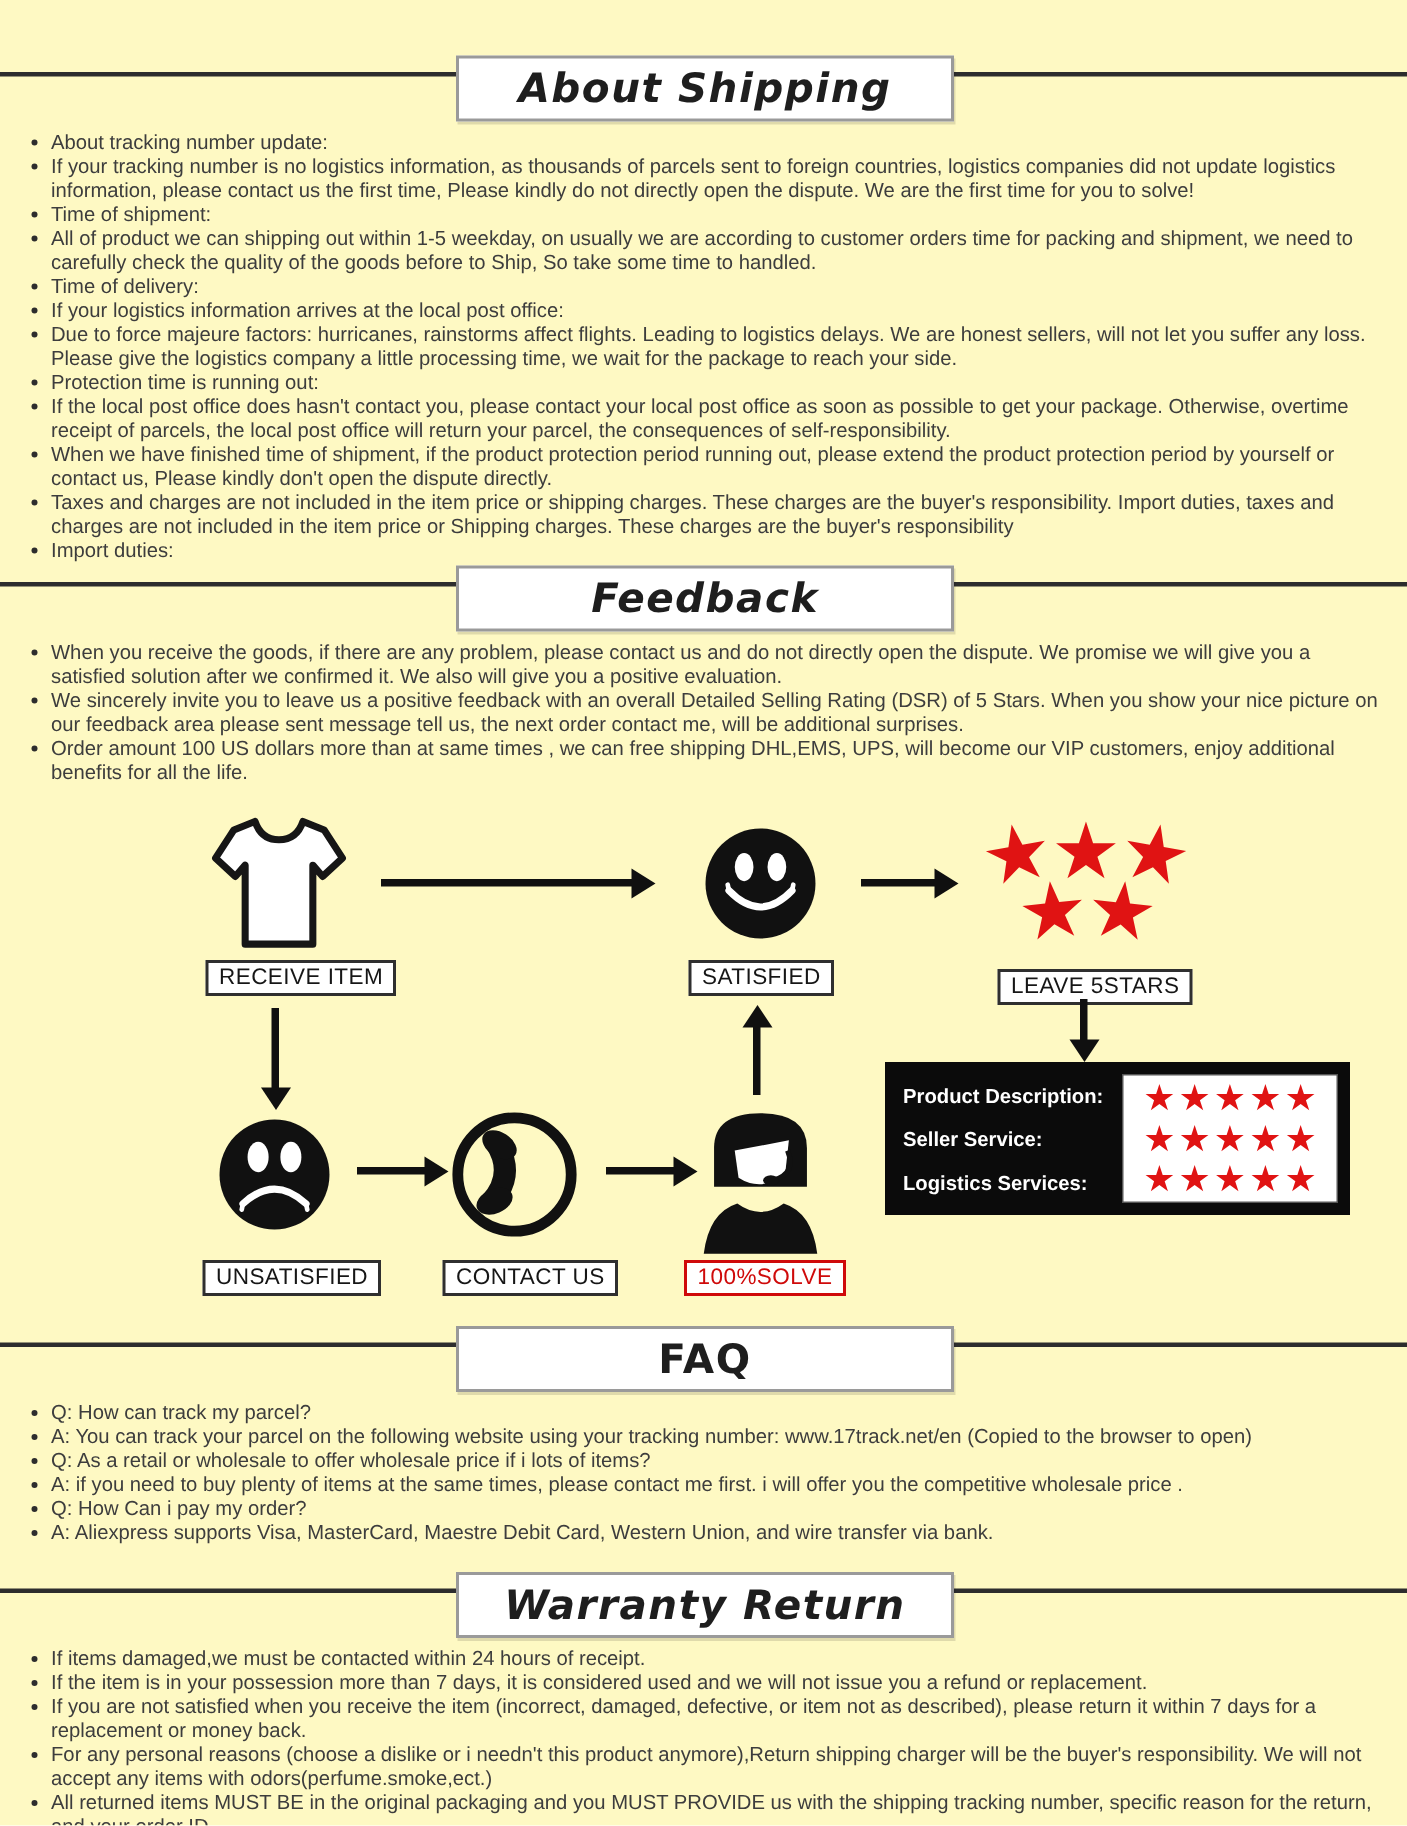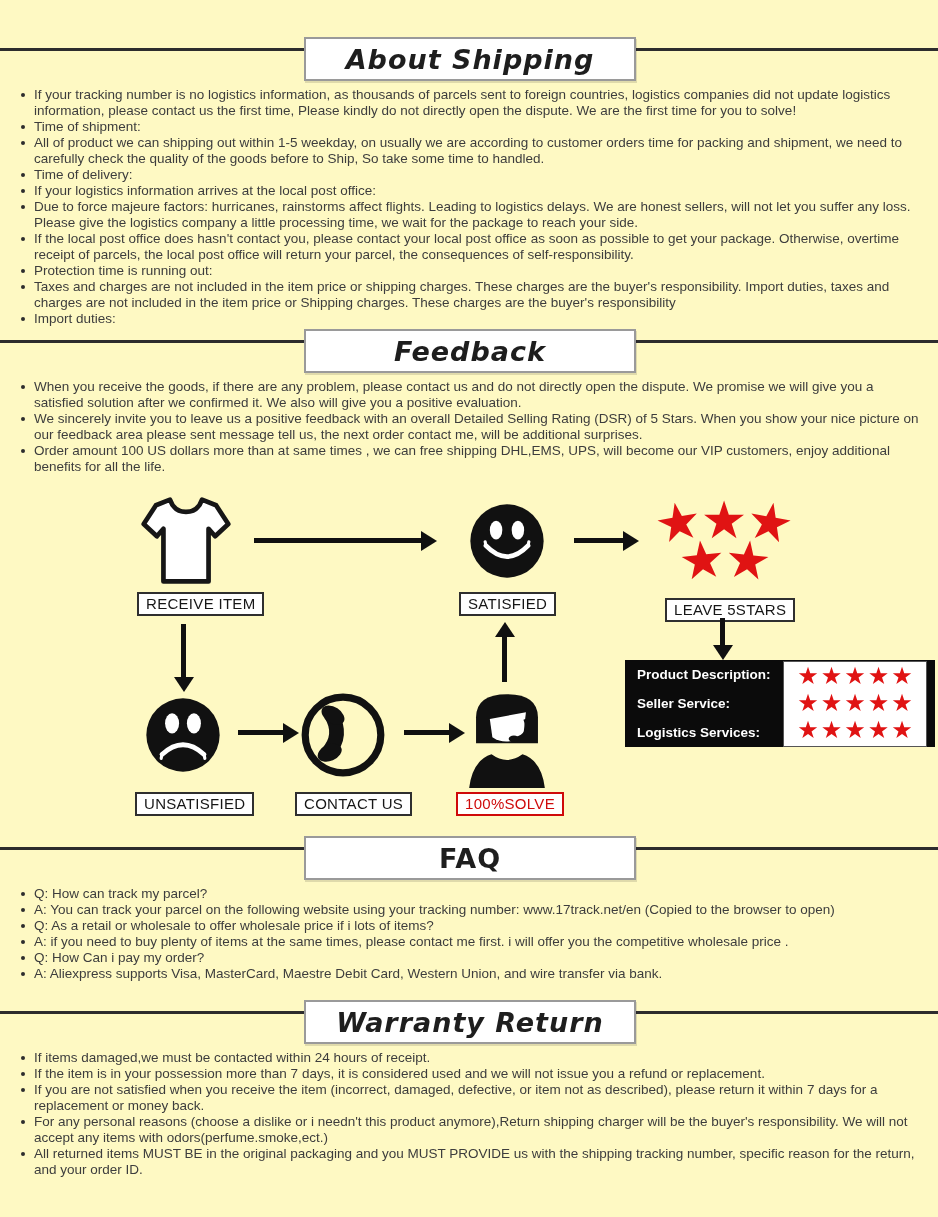--- a/index.html
+++ b/index.html
@@ -41,50 +41,52 @@
 
   .stars-cluster{position:absolute;width:146px;height:94px;}
   .stars-cluster .star{position:absolute;font-size:52px;line-height:1;width:52px;text-align:center;
                        color:var(--star-red,#e01313);font-family:"DejaVu Sans",sans-serif;}
   .stars-cluster .star:nth-child(1){left:0;top:2px;transform:rotate(-10deg);}
   .stars-cluster .star:nth-child(2){left:46px;top:0;}
   .stars-cluster .star:nth-child(3){left:92px;top:2px;transform:rotate(10deg);}
   .stars-cluster .star:nth-child(4){left:24px;top:40px;transform:rotate(-6deg);}
   .stars-cluster .star:nth-child(5){left:70px;top:40px;transform:rotate(6deg);}
 
-  .rating-box{position:absolute;left:590px;top:182px;width:310px;height:87px;background:#0b0b0b;
-              box-sizing:border-box;display:flex;align-items:center;padding:7px 8px 7px 12px;margin-left:35px;}
+  .rating-box{position:absolute;left:590px;top:182px;width:310px;height:102px;background:#0b0b0b;
+              box-sizing:border-box;display:flex;align-items:center;padding:7px 8px 7px 12px;}
   .rating-labels{width:146px;}
   .rating-labels div{color:#fff;font-weight:bold;font-size:13.5px;line-height:29px;white-space:nowrap;}
   .rating-panel{flex:1;background:#fff;border:1px solid #555;height:86px;box-sizing:border-box;
                 display:flex;flex-direction:column;justify-content:center;padding:0 2px;}
   .rating-stars-row{text-align:center;line-height:27px;height:27px;}
   .rating-stars-row .star{font-size:24px;color:var(--star-red,#e01313);padding:0 1px;
                           font-family:"DejaVu Sans",sans-serif;}
 </style>
 </head>
 <body>
 
 <div class="page">
 
   <div class="sec-header" style="margin-top:37px;">
     <div class="sec-rule"></div>
     <div class="sec-box">
       <span class="sec-title">About Shipping</span>
     </div>
   </div>
   <ul class="bullets">
+      <li>About tracking number update:</li>
       <li>If your tracking number is no logistics information, as thousands of parcels sent to foreign countries, logistics companies did not update logistics information, please contact us the first time, Please kindly do not directly open the dispute. We are the first time for you to solve!</li>
       <li>Time of shipment:</li>
       <li>All of product we can shipping out within 1-5 weekday, on usually we are according to customer orders time for packing and shipment, we need to carefully check the quality of the goods before to Ship, So take some time to handled.</li>
       <li>Time of delivery:</li>
       <li>If your logistics information arrives at the local post office:</li>
       <li>Due to force majeure factors: hurricanes, rainstorms affect flights. Leading to logistics delays. We are honest sellers, will not let you suffer any loss. Please give the logistics company a little processing time, we wait for the package to reach your side.</li>
+      <li>Protection time is running out:</li>
       <li>If the local post office does hasn't contact you, please contact your local post office as soon as possible to get your package. Otherwise, overtime receipt of parcels, the local post office will return your parcel, the consequences of self-responsibility.</li>
-      <li>Protection time is running out:</li>
+      <li>When we have finished time of shipment, if the product protection period running out, please extend the product protection period by yourself or contact us, Please kindly don't open the dispute directly.</li>
       <li>Taxes and charges are not included in the item price or shipping charges. These charges are the buyer's responsibility. Import duties, taxes and charges are not included in the item price or Shipping charges. These charges are the buyer's responsibility</li>
       <li>Import duties:</li>
     </ul>
 
   <div class="sec-header" style="margin-top:2px;">
     <div class="sec-rule"></div>
     <div class="sec-box">
       <span class="sec-title">Feedback</span>
     </div>
   </div>

